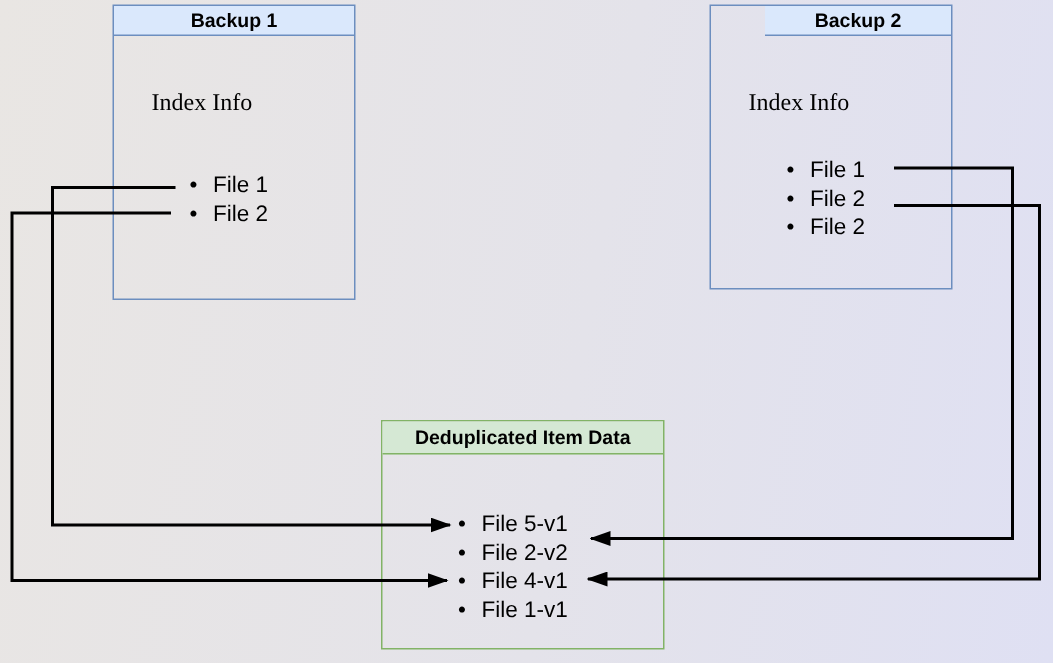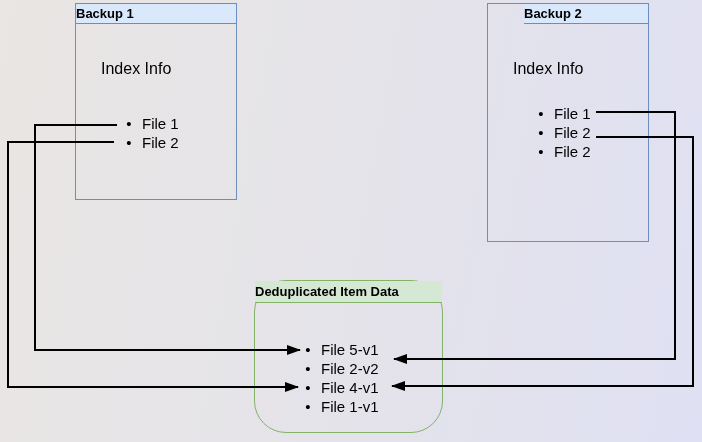--- a/index.html
+++ b/index.html
@@ -25,20 +25,21 @@
     position: absolute;
     border: 1px solid;
     box-sizing: border-box;
     background: transparent;
     z-index: 2;
   }
   .box.blue  { border-color: var(--blue-border); }
   .box.green { border-color: var(--green-border); }
   .box-header {
     box-sizing: border-box;
+    text-align: center;
     font-weight: bold;
     font-size: 13px;
     color: #000;
     border-bottom: 1px solid;
   }
   .blue .box-header {
     height: 20px; line-height: 19px;
     background: var(--blue-fill);
     border-color: var(--blue-border);
   }
@@ -48,20 +49,21 @@
     border-color: var(--green-border);
   }
   .subtitle {
     position: absolute;
     left: 25px;
     top: 54px;
     font-size: 16px;
     line-height: 22px;
     color: #000;
     white-space: nowrap;
+    font-family: Liberation Serif, serif;
   }
   .file-list {
     position: absolute;
     left: 46px;
     margin: 0;
     padding: 0;
     list-style: none;
   }
   .file-list li {
     display: flex;
@@ -104,40 +106,40 @@
         <span class="bullet">•</span>
         <span>File 1</span>
       </li>
       <li>
         <span class="bullet">•</span>
         <span>File 2</span>
       </li>
     </ul>
   </div>
 
-  <div class="box blue" style="left:487px; top:3px; width:162px; height:239px;padding-left:36px;">
+  <div class="box blue" style="left:473px; top:3px; width:162px; height:190px;padding-left:36px;">
     <div class="box-header">Backup 2</div>
     <div class="subtitle">Index Info</div>
     <ul class="file-list" style="top:100px;">
       <li>
         <span class="bullet">•</span>
         <span>File 1</span>
       </li>
       <li>
         <span class="bullet">•</span>
         <span>File 2</span>
       </li>
       <li>
         <span class="bullet">•</span>
         <span>File 2</span>
       </li>
     </ul>
   </div>
 
-  <div class="box green" style="left:254px; top:280px; width:189px; height:153px;border-radius:32px;">
+  <div class="box green" style="left:254px; top:280px; width:189px; height:153px;">
     <div class="box-header">Deduplicated Item Data</div>
     <ul class="file-list" style="top:59px;">
       <li>
         <span class="bullet">•</span>
         <span>File 5-v1</span>
       </li>
       <li>
         <span class="bullet">•</span>
         <span>File 2-v2</span>
       </li>

